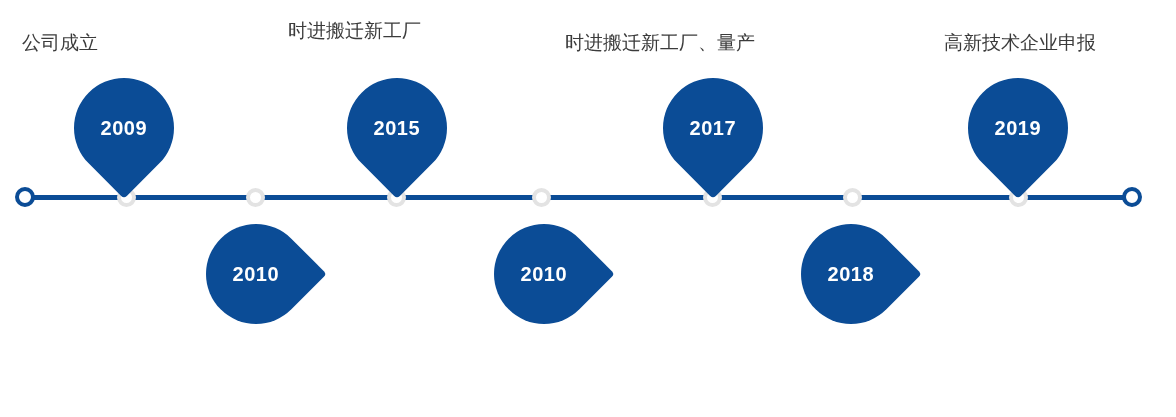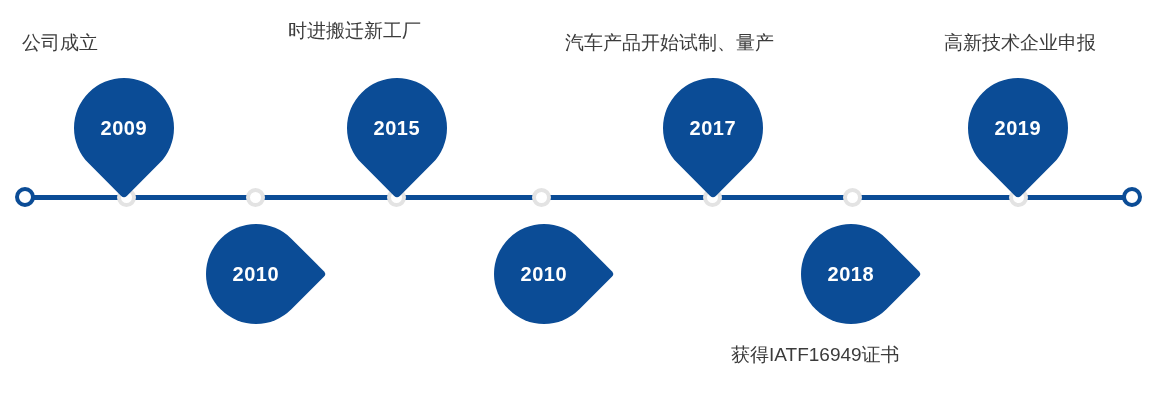--- a/index.html
+++ b/index.html
@@ -109,36 +109,35 @@
   <div class="caption top" style="left:22px; top:28px; width:210px;">公司成立</div>
   <div class="pin pin-shape-down" style="left:74px; top:78px;">
     <span class="pin-year">2009</span>
   </div>
 
   <div class="caption top" style="left:288px; top:16px; width:220px;">时进搬迁新工厂</div>
   <div class="pin pin-shape-down" style="left:347px; top:78px;">
     <span class="pin-year">2015</span>
   </div>
 
-  <div class="caption top" style="left:565px; top:28px; width:295px;">汽车产品开始试制、量产</div>
+  <div class="caption top" style="left:565px; top:28px; width:295px;">时进搬迁新工厂、量产</div>
   <div class="pin pin-shape-down" style="left:663px; top:78px;">
     <span class="pin-year">2017</span>
   </div>
 
   <div class="caption top" style="left:944px; top:28px; width:260px;">高新技术企业申报</div>
   <div class="pin pin-shape-down" style="left:968px; top:78px;">
     <span class="pin-year">2019</span>
   </div>
 
   <div class="pin pin-shape-up" style="left:206px; top:224px;">
     <span class="pin-year">2010</span>
   </div>
 
   <div class="pin pin-shape-up" style="left:494px; top:224px;">
     <span class="pin-year">2010</span>
   </div>
 
   <div class="pin pin-shape-up" style="left:801px; top:224px;">
     <span class="pin-year">2018</span>
   </div>
-  <div class="caption bottom" style="left:731px; top:340px; width:240px;">获得IATF16949证书</div>
 
 </div>
 
 </body></html>

